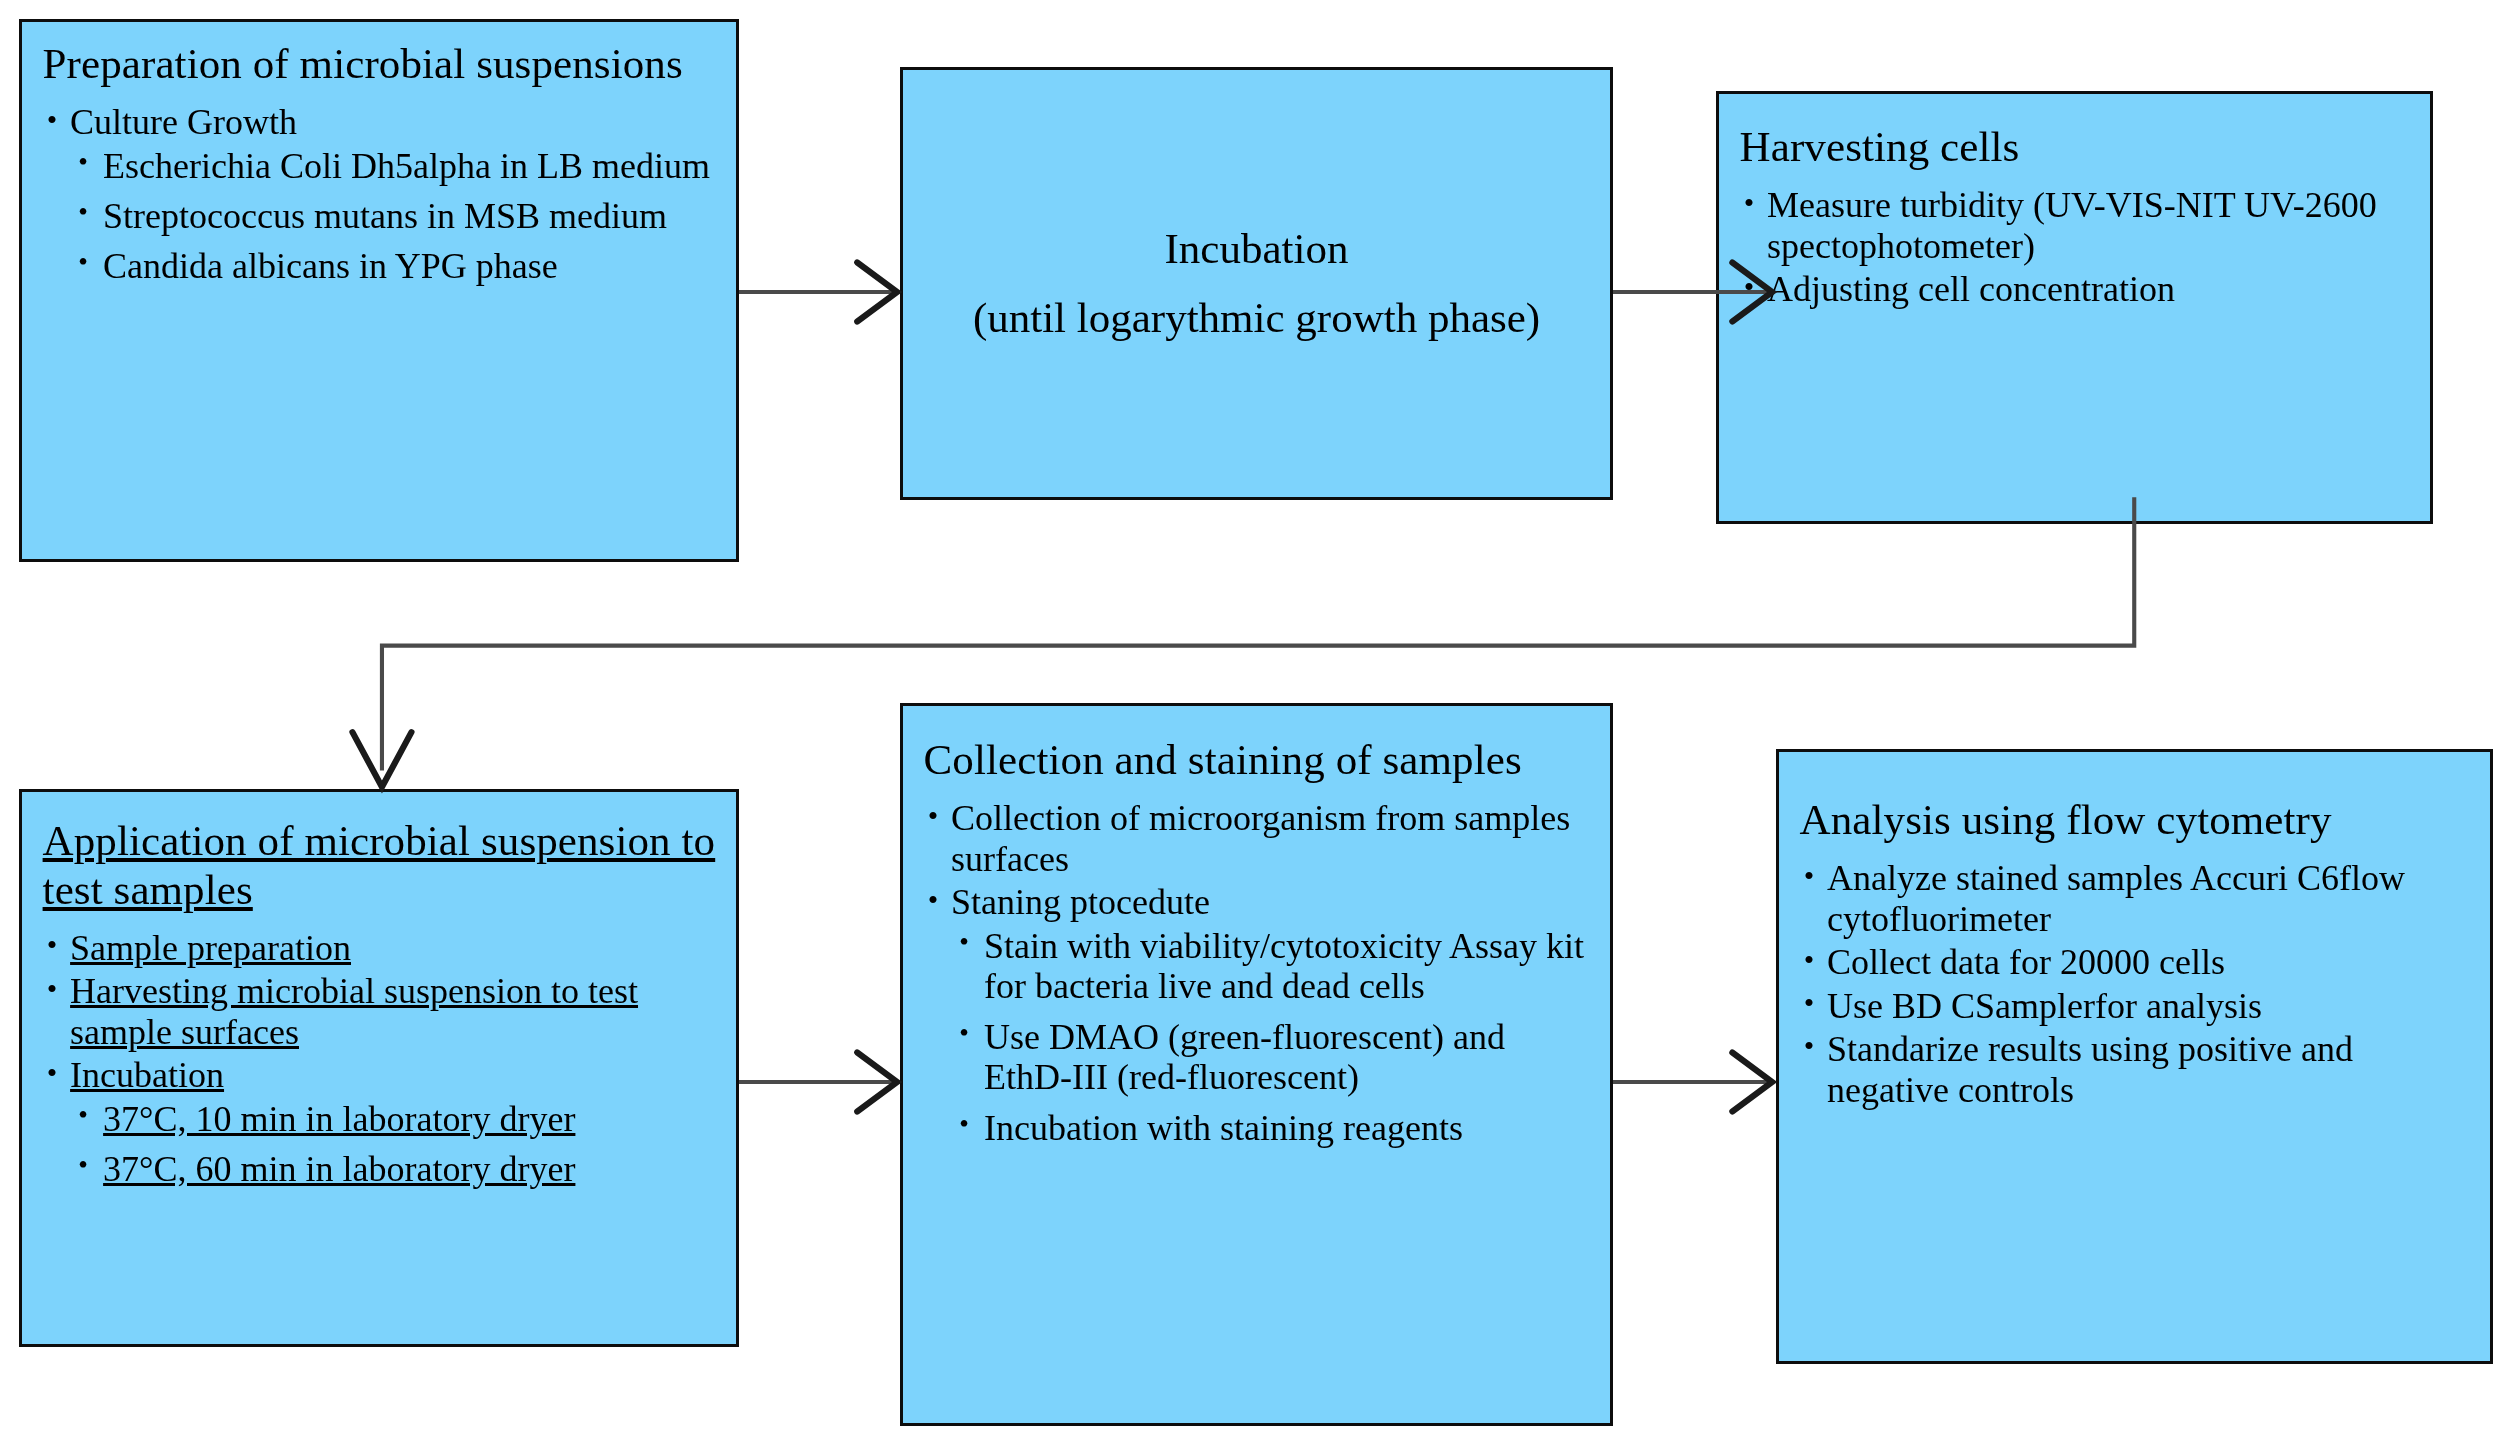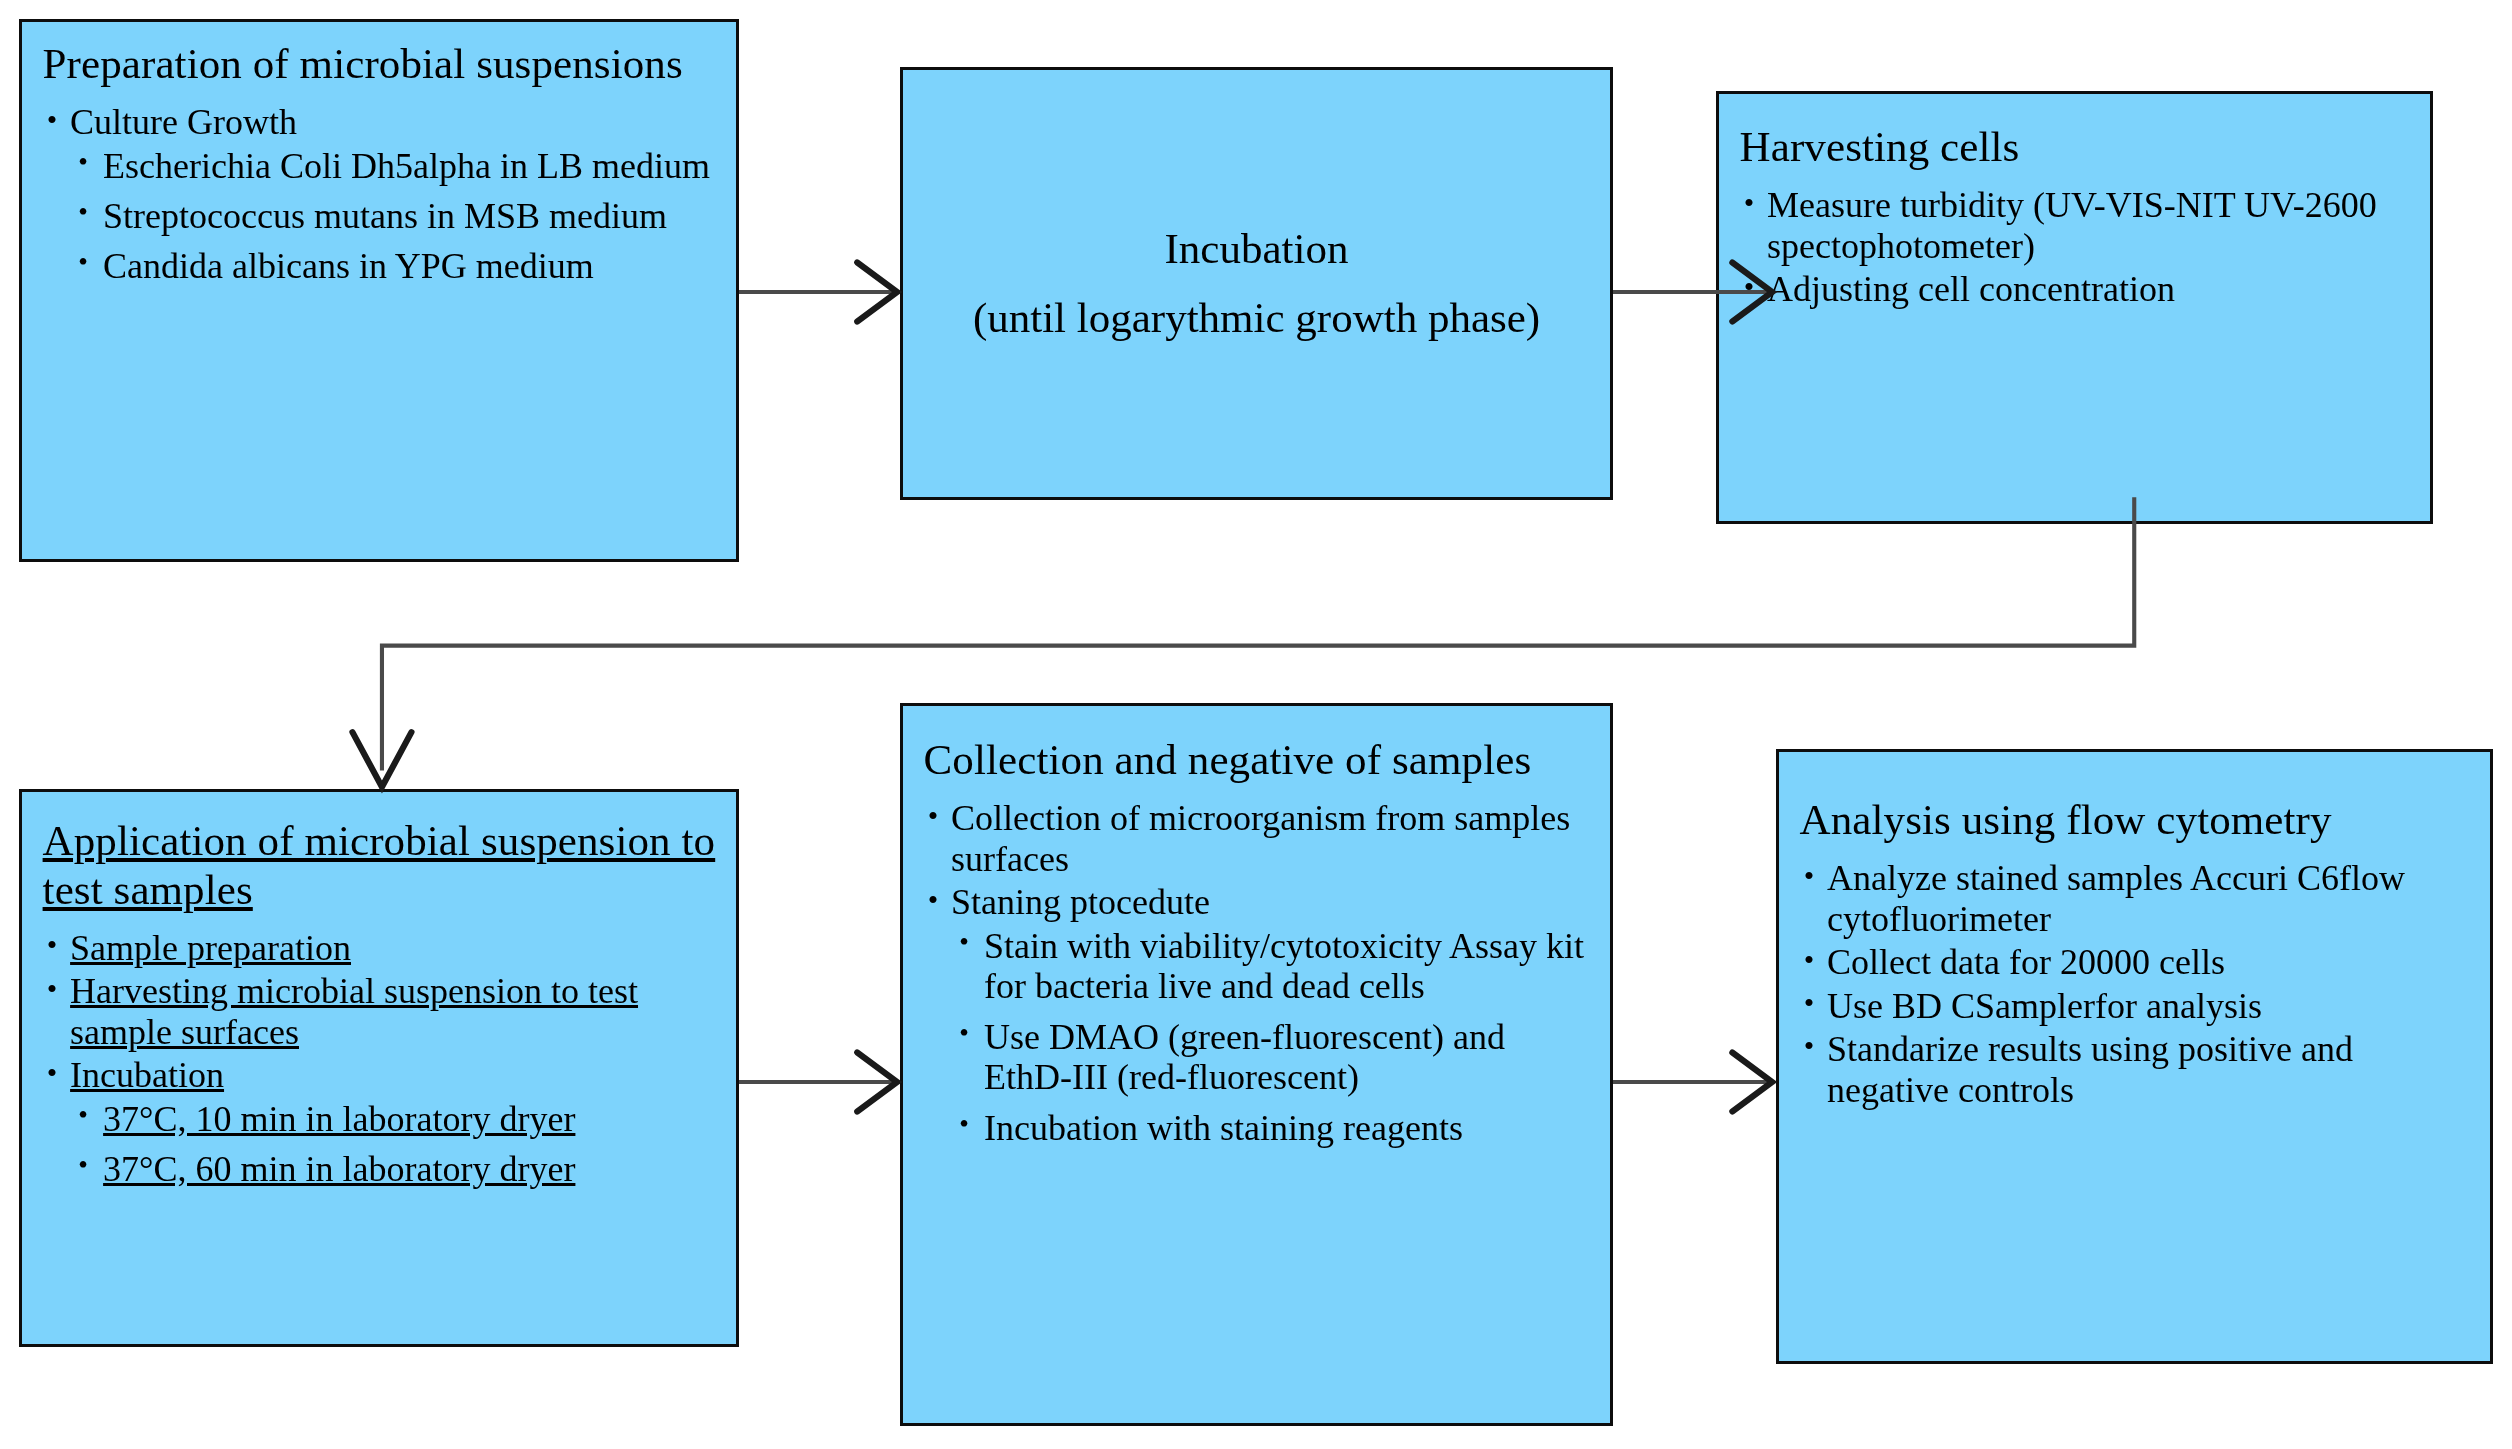--- a/index.html
+++ b/index.html
@@ -106,21 +106,21 @@
 
   <div class="box" style="left:19px; top:19px; width:720px; height:543px;">
     <div class="box-inner">
       <div class="title">Preparation of microbial suspensions</div>
       <ul class="lvl1">
         <li>
           <span>Culture Growth</span>
           <ul class="lvl2">
             <li><span class="sp">Escherichia Coli</span><span> Dh5alpha in LB medium</span></li>
             <li><span class="sp">Streptococcus mutans</span><span> in MSB medium</span></li>
-            <li><span class="sp">Candida albicans</span><span> in YPG medium</span></li>
+            <li><span class="sp">Candida albicans</span><span> in YPG phase</span></li>
           </ul>
         </li>
       </ul>
     </div>
   </div>
 
   <div class="box" style="left:900px; top:67px; width:713px; height:433px; display:flex; align-items:center; justify-content:center;">
     <div style="width:100%; padding:0 27.5px; box-sizing:border-box;">
       <div class="centered-text">Incubation</div>
       <div class="centered-text" style="margin-top:18px;">(until logarythmic growth phase)</div>
@@ -149,21 +149,21 @@
             <li><span>37°C, 10 min in laboratory dryer</span></li>
             <li><span>37°C, 60 min in laboratory dryer</span></li>
           </ul>
         </li>
       </ul>
     </div>
   </div>
 
   <div class="box" style="left:900px; top:703px; width:713px; height:723px;">
     <div class="box-inner" style="padding-top:30px;">
-      <div class="title">Collection and negative of samples</div>
+      <div class="title">Collection and staining of samples</div>
       <ul class="lvl1">
         <li><span>Collection of microorganism from samples surfaces</span></li>
         <li>
           <span>Staning ptocedute</span>
           <ul class="lvl2">
             <li><span>Stain with viability/cytotoxicity Assay kit for bacteria live and dead cells</span></li>
             <li><span>Use DMAO (green-fluorescent) and EthD-III (red-fluorescent)</span></li>
             <li><span>Incubation with staining reagents</span></li>
           </ul>
         </li>

